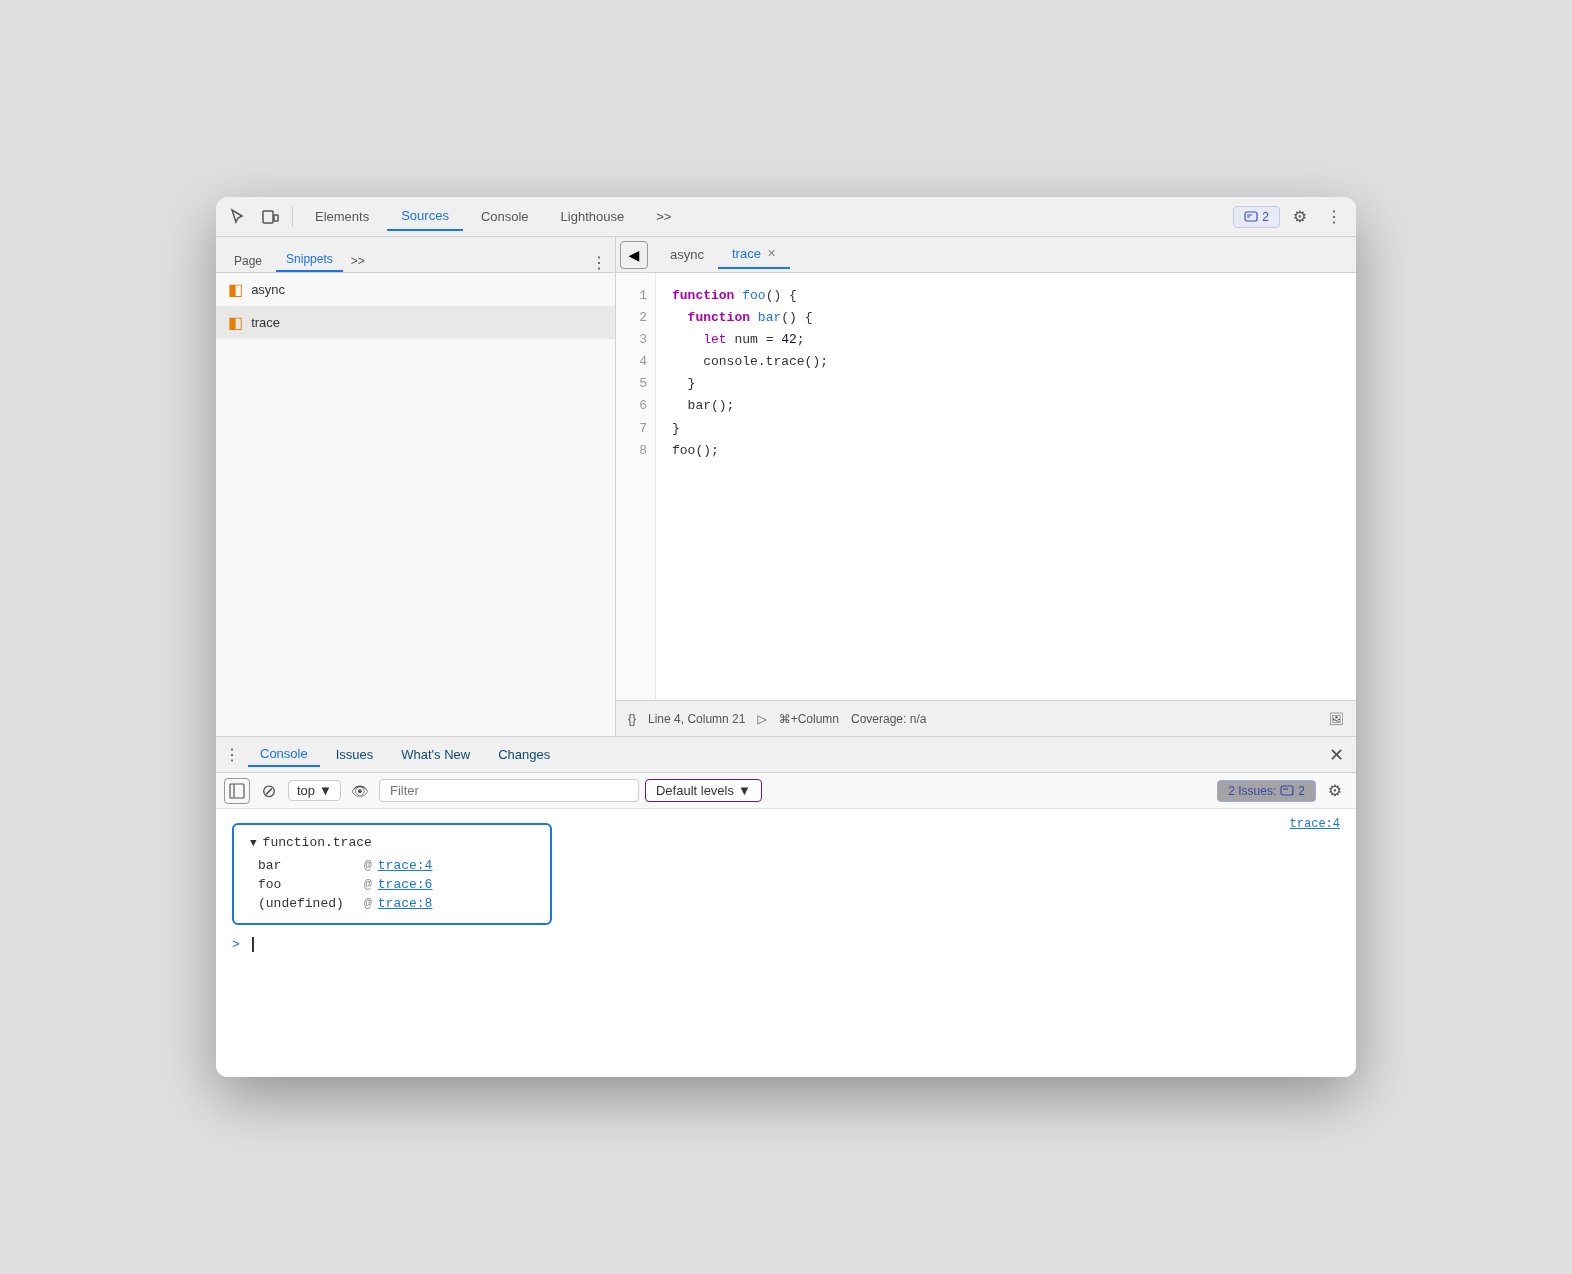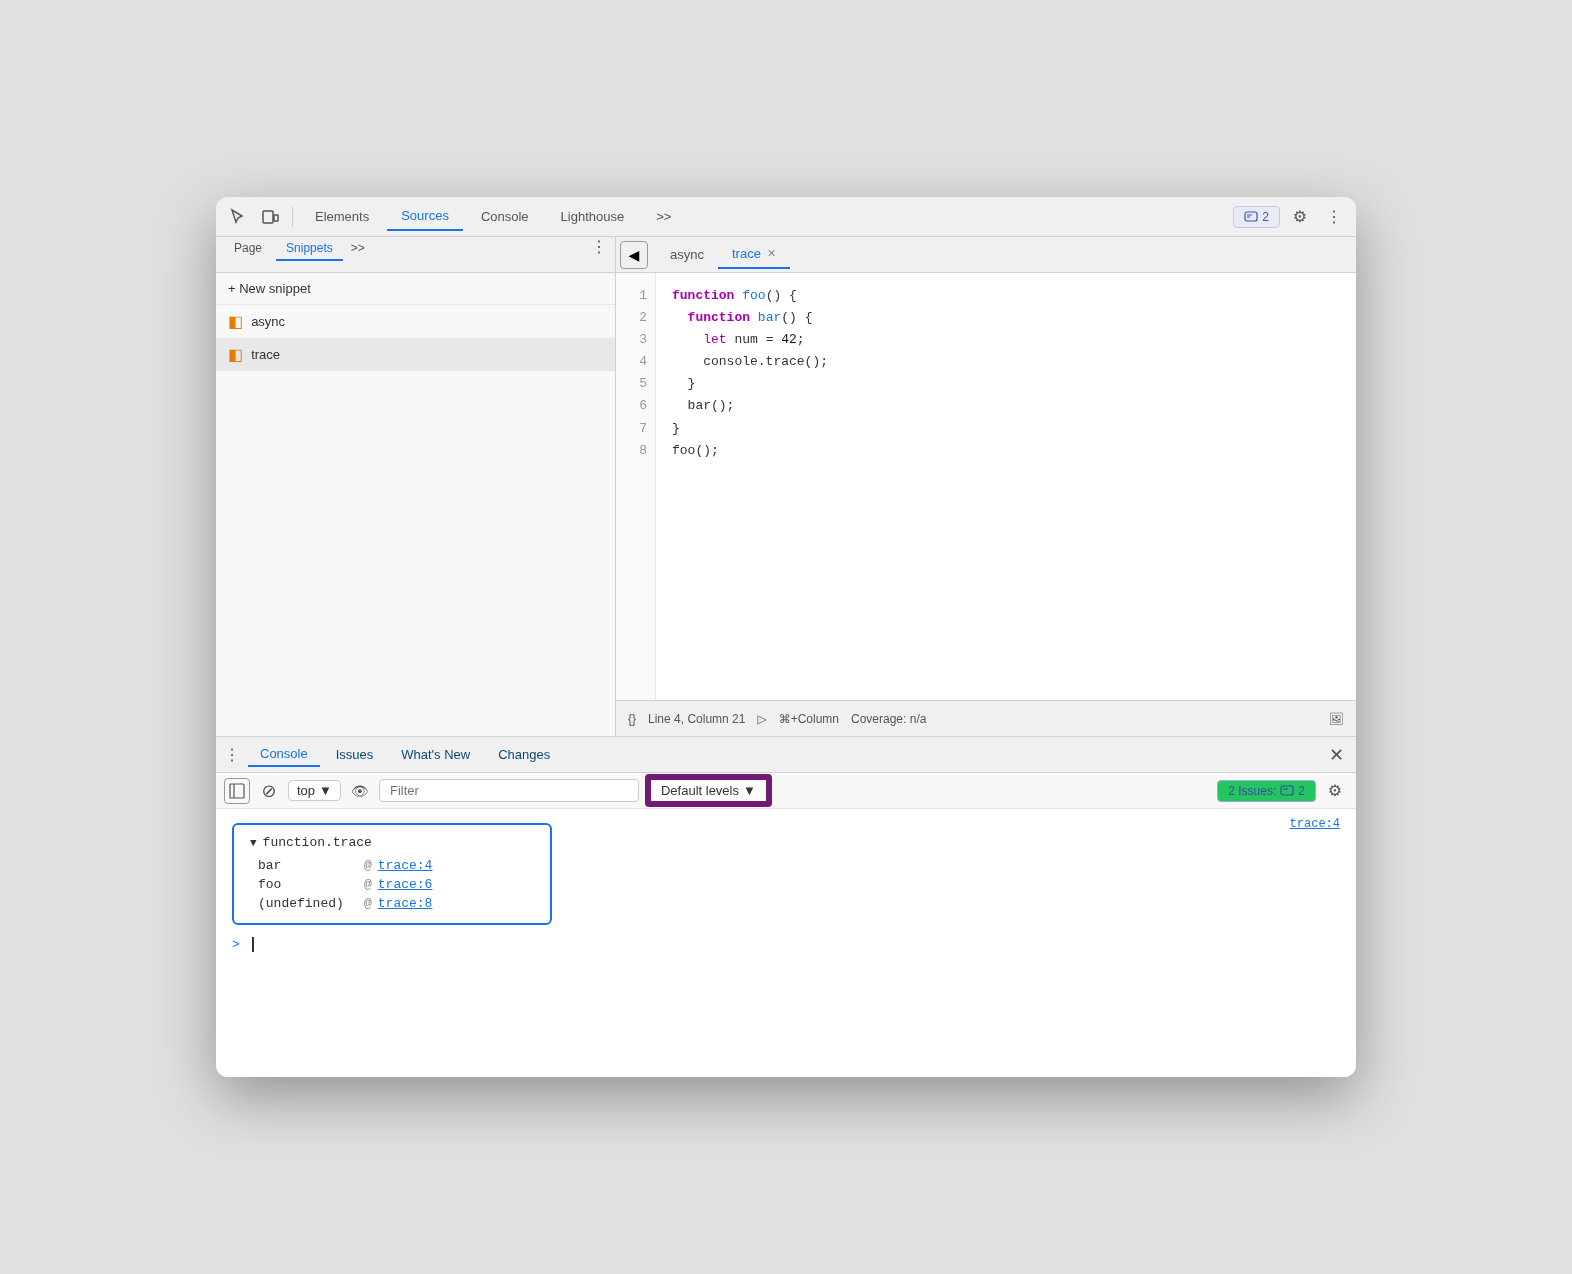--- a/index.html
+++ b/index.html
@@ -104,21 +104,21 @@
     
     .sidebar {
       width: 400px;
       border-right: 1px solid #d0d0d0;
       background: #f8f8f8;
       display: flex;
       flex-direction: column;
     }
     .sidebar-tabs {
       display: flex;
-      align-items: flex-start;
+      align-items: flex-end;
       padding: 0 8px;
       height: 36px;
       border-bottom: 1px solid #d0d0d0;
       background: #f0f0f0;
       gap: 4px;
     }
     .sidebar-tab {
       padding: 4px 10px;
       font-size: 12px;
       color: #555;
@@ -297,27 +297,27 @@
       border: 1px solid #ccc;
       border-radius: 4px;
       padding: 3px 10px;
       font-size: 13px;
       color: #333;
       background: #fff;
       max-width: 260px;
     }
     .levels-btn {
       display: flex; align-items: center; gap: 4px;
-      background: #fff; border: 6px solid #701a75;
+      background: #fff; border: 1px solid #701a75;
       border-radius: 4px; padding: 3px 10px;
       font-size: 13px; color: #333; cursor: pointer;
     }
     .issues-btn {
       display: flex; align-items: center; gap: 4px;
-      background: #22c55e; border: 1px solid #9fa8da;
+      background: #a3a3a3; border: 1px solid #9fa8da;
       border-radius: 4px; padding: 3px 10px;
       font-size: 12px; color: #3949ab; cursor: pointer;
       margin-left: auto;
     }
     .settings-gear {
       width: 26px; height: 26px;
       display: flex; align-items: center; justify-content: center;
       cursor: pointer; font-size: 16px; color: #555;
     }
     
@@ -426,21 +426,20 @@
 
     <div class="sources-area">
 
       <div class="sidebar">
         <div class="sidebar-tabs">
           <span class="sidebar-tab">Page</span>
           <span class="sidebar-tab active">Snippets</span>
           <span class="sidebar-more">&gt;&gt;</span>
           <span class="sidebar-dots">⋮</span>
         </div>
-        <div class="new-snippet">+ New snippet</div>
         <div class="snippet-item">
           <span class="file-icon" style="color:#e67c00;">◧</span>
           <span>async</span>
         </div>
         <div class="snippet-item active">
           <span class="file-icon" style="color:#e67c00;">◧</span>
           <span>trace</span>
         </div>
       </div>
 

